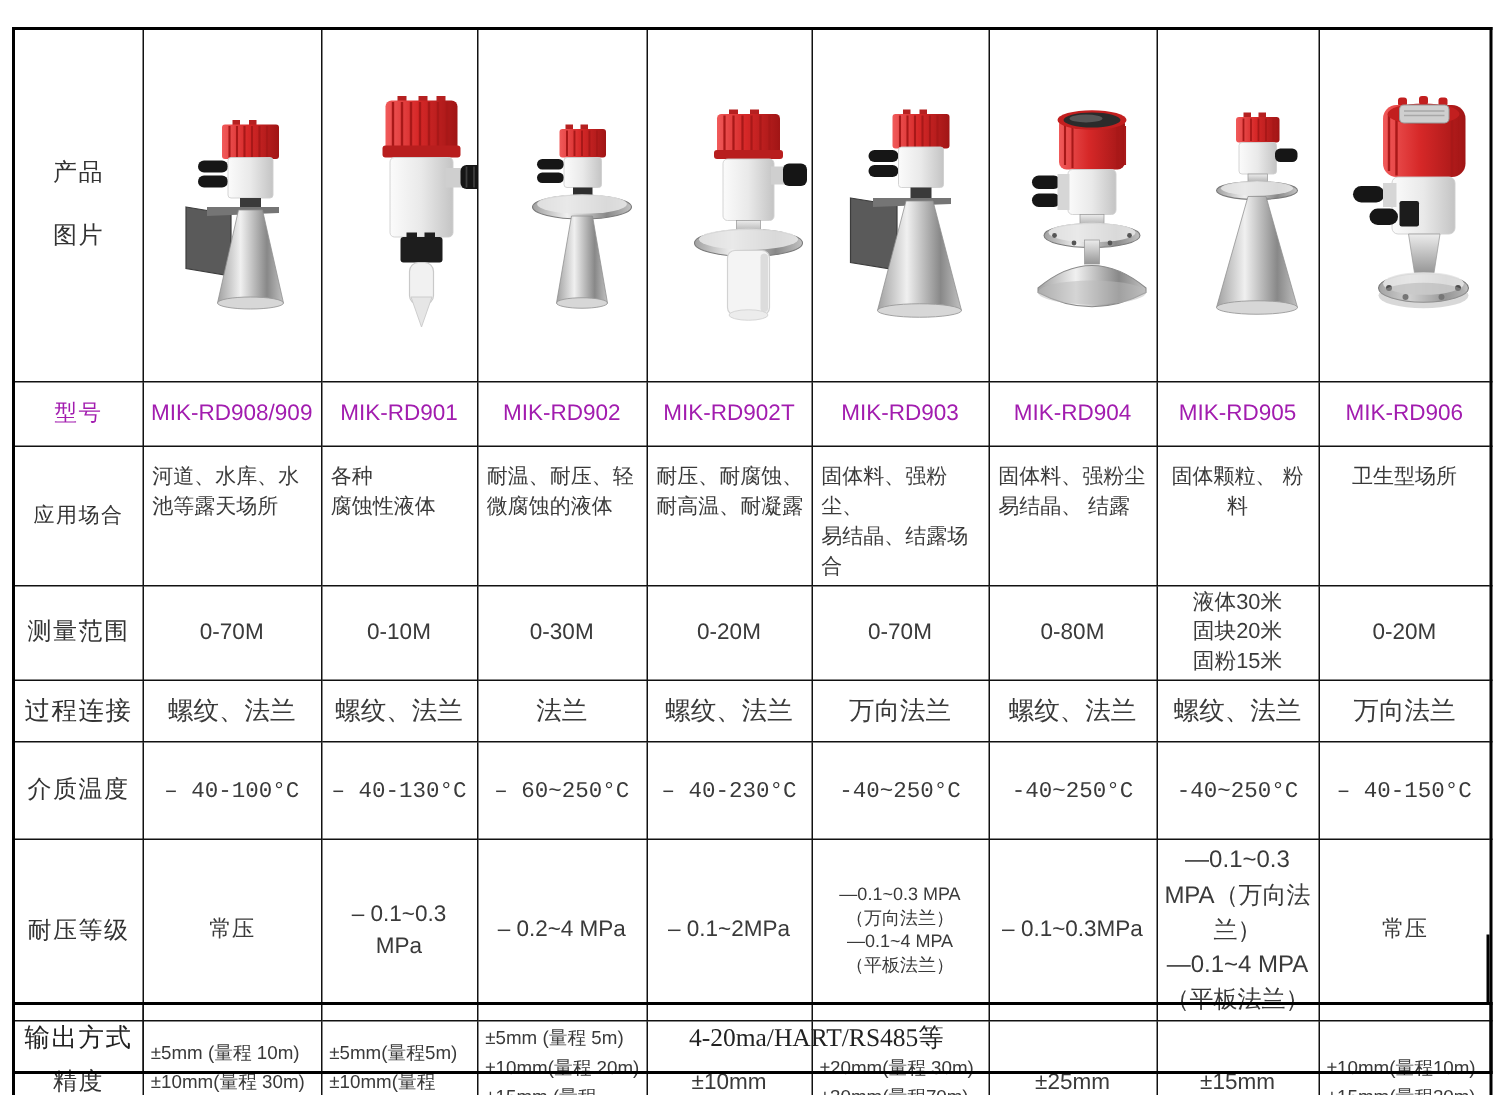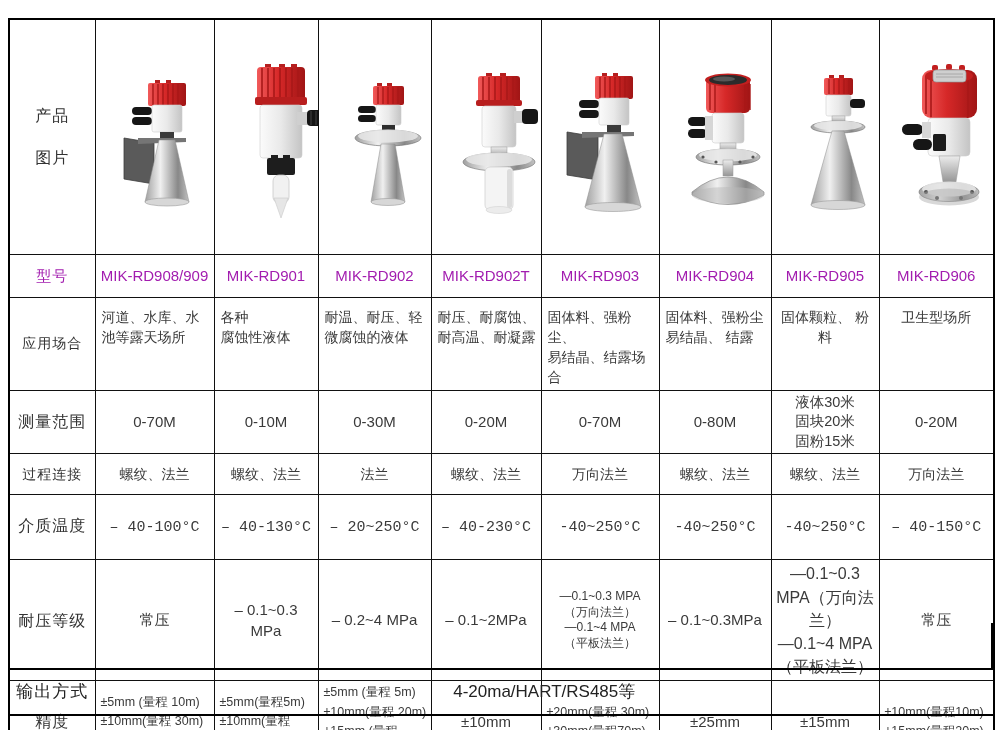--- a/index.html
+++ b/index.html
@@ -1,31 +1,31 @@
 <!DOCTYPE html>
 <html><head>
 <meta charset="utf-8">
 <style>
   html,body{margin:0;padding:0;background:#fff;}
   body{font-family:"Liberation Sans","DejaVu Sans",sans-serif;color:#3a3a3a;}
   #stage{position:relative;width:1000px;height:730px;background:#fff;overflow:hidden;}
   table{border-collapse:collapse;table-layout:fixed;}
   #specTable{position:absolute;left:8px;top:18px;width:985px;}
-  #outTable{position:absolute;left:8px;top:668px;width:985px;}
+  #outTable{position:absolute;left:8px;top:668px;width:985px;font-family:Liberation Serif, serif;}
   #specTable,#outTable{border:2px solid #000;}
   td{border:1px solid #111;text-align:center;vertical-align:middle;white-space:pre-line;
      font-size:15px;line-height:1.45;padding:2px 3px;overflow:hidden;}
   .lbl{font-size:16px;letter-spacing:1px;color:#333;}
   .imgrow td{height:172px;vertical-align:middle;padding:12px;}
   .imgrow .lbl{line-height:2.6;}
   .modelrow td{height:38px;font-size:15px;color:#a21caf;}
   .approw td{height:64px;vertical-align:top;padding-top:9px;font-size:14px;}
   .approw .lbl{vertical-align:middle;padding-top:2px;}
   .rangerow td{height:55px;}
-  .connrow td{height:36px;font-size:14px;}
+  .connrow td{height:36px;font-size:17px;}
   .temprow td{height:60px;font-family:Liberation Mono, monospace;}
   .pressrow td{height:50px;}
   .accrow td{height:73px;}
   .protrow td{height:41px;font-size:16px;}
   .outrow td{height:40px;font-size:17px;color:#222;}
   .ta-l{text-align:left;padding-left:6px;}
   .sm{font-size:12px;line-height:1.3;letter-spacing:0;}
   .xs{font-size:16px;line-height:1.45;letter-spacing:0;}
   .acc{font-size:12.5px;line-height:1.55;text-align:left;padding-left:5px;}
   .rng3{font-size:14.5px;line-height:1.35;}
@@ -282,21 +282,21 @@
     <td>万向法兰</td>
     <td>螺纹、法兰</td>
     <td>螺纹、法兰</td>
     <td>万向法兰</td>
   </tr>
 
   <tr class="temprow">
     <td class="lbl">介质温度</td>
     <td>– 40-100°C</td>
     <td>– 40-130°C</td>
-    <td>– 20~250°C</td>
+    <td>– 60~250°C</td>
     <td>– 40-230°C</td>
     <td>-40~250°C</td>
     <td>-40~250°C</td>
     <td>-40~250°C</td>
     <td>– 40-150°C</td>
   </tr>
 
   <tr class="pressrow">
     <td class="lbl">耐压等级</td>
     <td>常压</td>

